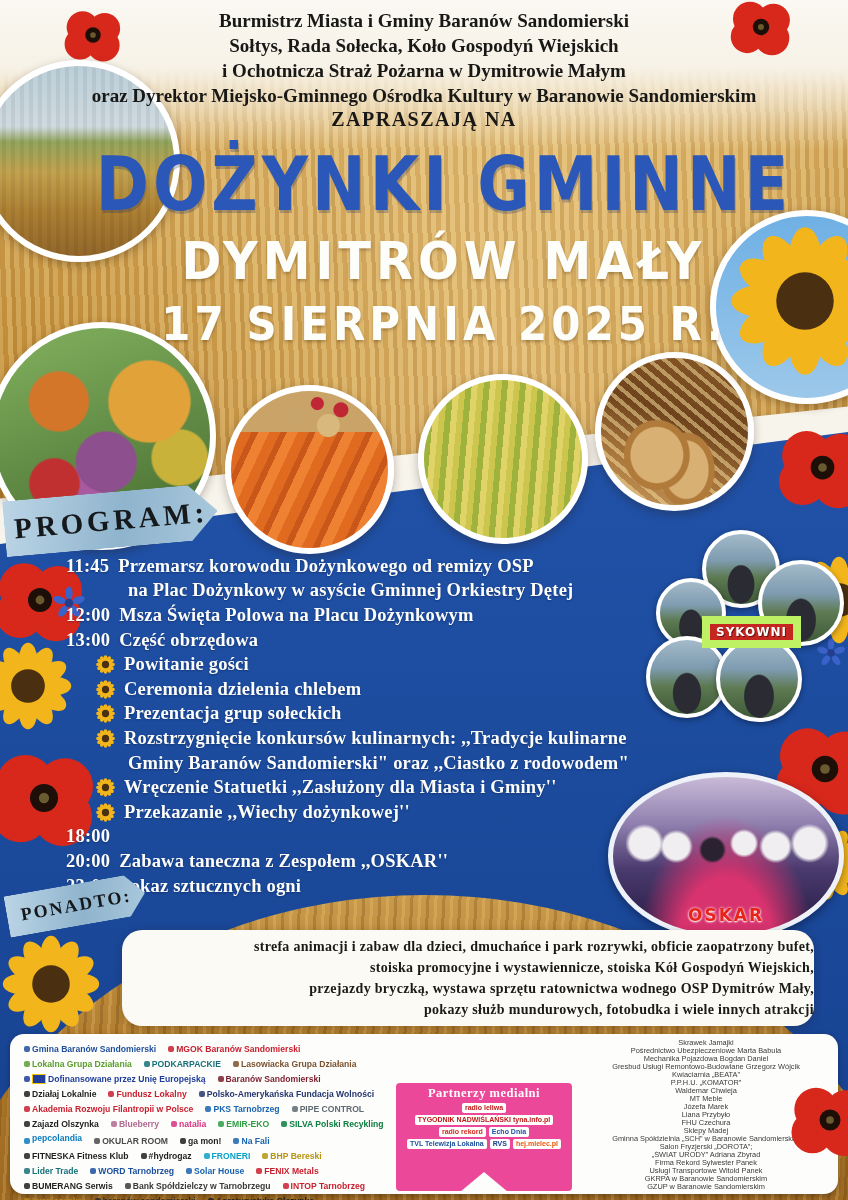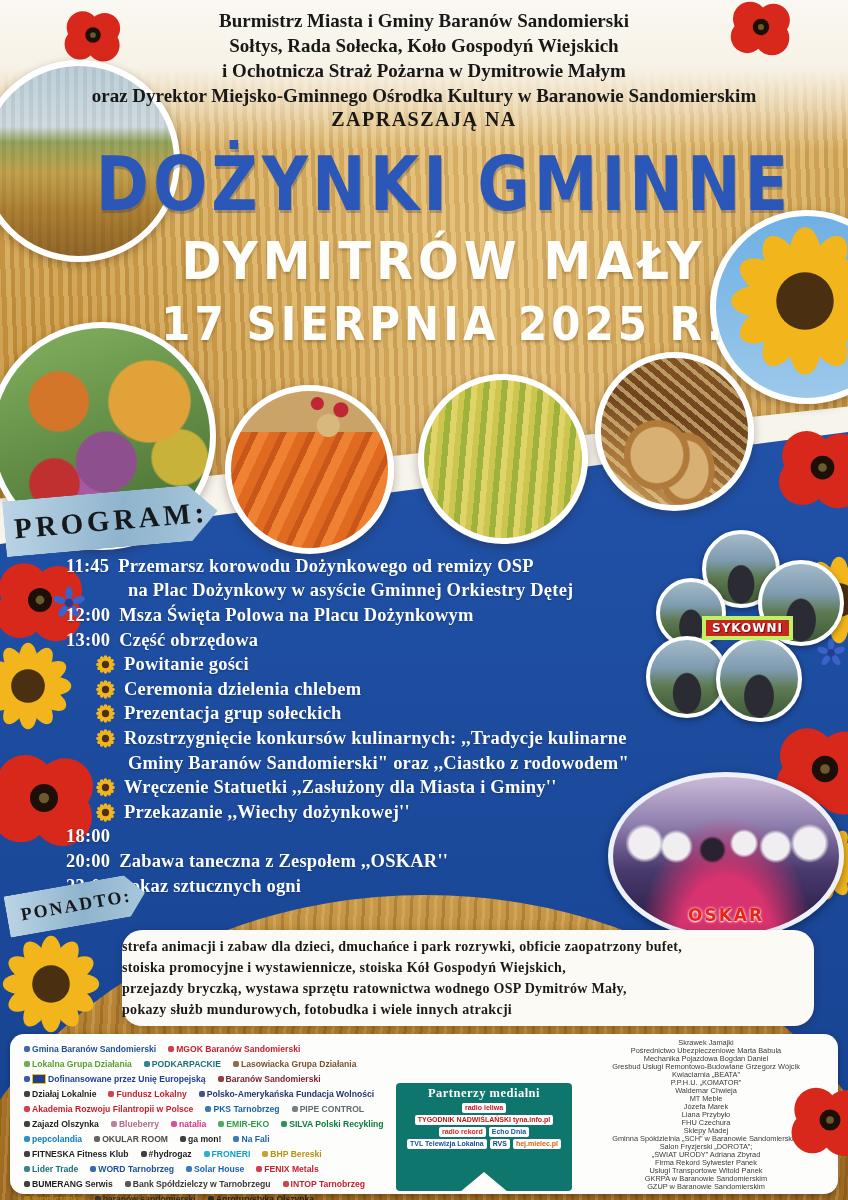--- a/index.html
+++ b/index.html
@@ -96,51 +96,51 @@
   .prog-bullet{display:inline-flex;flex:0 0 auto;}
   .prog-time{flex:0 0 auto;}
 
   
   .sykowni{left:644px;top:524px;width:204px;height:196px;z-index:5;}
   .band-circle{position:absolute;border-radius:50%;border:4px solid #fff;box-shadow:0 2px 6px rgba(0,0,10,.4);
     background:
       radial-gradient(ellipse at 50% 72%, #2b2b33 0 26%, transparent 28%),
       linear-gradient(180deg,#a3bac9 0%,#7e9bb0 38%,#5d7a52 62%,#3f5a38 100%);}
   .sykowni-label{position:absolute;left:58px;top:92px;z-index:6;background:#c5261f;color:#fff;
-    border:4px solid #bef264;font-family:"DejaVu Sans",sans-serif;font-weight:bold;font-size:12px;
+    border:8px solid #bef264;font-family:"DejaVu Sans",sans-serif;font-weight:bold;font-size:12px;
     letter-spacing:1px;padding:1px 6px;text-shadow:1px 1px 0 #6e0e0a;}
   .oskar{left:608px;top:772px;width:226px;height:158px;z-index:5;border-radius:50%;border:5px solid #eef2f8;
     box-shadow:0 3px 10px rgba(0,0,20,.4);overflow:hidden;
     background:
       radial-gradient(circle at 14% 42%, #f0eef0 0 7%, transparent 9%),
       radial-gradient(circle at 28% 44%, #f0eef0 0 7%, transparent 9%),
       radial-gradient(circle at 44% 46%, #2a2230 0 7%, transparent 9%),
       radial-gradient(circle at 58% 42%, #f0eef0 0 7%, transparent 9%),
       radial-gradient(circle at 72% 44%, #f0eef0 0 7%, transparent 9%),
       radial-gradient(circle at 87% 42%, #f0eef0 0 7%, transparent 9%),
       radial-gradient(ellipse at 50% 110%, #d8336e 0 30%, transparent 55%),
       linear-gradient(180deg,#c9bad8 0%,#8f7fae 30%,#4a3a6e 58%,#241a40 100%);}
   .oskar-label{position:absolute;left:0;right:0;bottom:10px;text-align:center;color:#e8231a;
     font-family:"DejaVu Sans",sans-serif;font-weight:bold;font-size:17px;letter-spacing:2px;
     text-shadow:0 1px 2px #fff,0 0 3px #fff;}
 
   
   .ponadto-box{left:122px;top:930px;width:692px;height:96px;z-index:6;background:#fbfaf5;border-radius:20px;
     box-shadow:0 2px 8px rgba(40,20,0,.25);display:flex;flex-direction:column;justify-content:center;}
-  .ponadto-line{text-align:left;font-size:14px;font-weight:bold;color:#1a1a18;line-height:21px;letter-spacing:.3px;}
+  .ponadto-line{text-align:right;font-size:14px;font-weight:bold;color:#1a1a18;line-height:21px;letter-spacing:.3px;}
 
   
   .footer{left:10px;top:1034px;width:828px;height:160px;z-index:7;background:#fdfdfb;border-radius:14px;
     box-shadow:0 2px 6px rgba(0,0,0,.3);display:flex;}
   .logo-area{flex:1 1 auto;padding:7px 2px 4px 10px;display:block;line-height:12px;min-width:0;}
   .chip{display:inline-flex;align-items:center;gap:2px;margin:1px 4px;font-family:"Liberation Sans",sans-serif;
     font-size:8.6px;font-weight:bold;white-space:nowrap;color:#333;}
   .chip::before{content:'';width:6px;height:6px;border-radius:2px;background:currentColor;opacity:.85;flex:0 0 auto;}
   .eu-flag{width:12px;height:8px;background:#1f3d99;border:1px solid #f2c500;flex:0 0 auto;}
-  .media-box{float:right;width:168px;height:102px;margin:42px 4px 0 8px;background:#0f766e;border-radius:4px;
+  .media-box{float:right;width:168px;height:102px;margin:42px 4px 0 8px;background:#ec4899;border-radius:4px;
     position:relative;padding:3px 4px;display:flex;flex-wrap:wrap;gap:2px 3px;align-content:flex-start;
     justify-content:center;}
   .media-box::after{content:'';position:absolute;left:50%;bottom:-1px;transform:translateX(-50%);
     border-left:24px solid transparent;border-right:24px solid transparent;border-bottom:20px solid #fdfdfb;}
   .media-title{flex:0 0 100%;text-align:center;color:#fff;font-size:12.5px;font-weight:bold;
     font-family:"Liberation Serif",serif;letter-spacing:.5px;margin:1px 0 2px;}
   .media-chip{background:#fff;border-radius:2px;padding:0 3px;font-family:"Liberation Sans",sans-serif;
     font-size:7px;font-weight:bold;line-height:10px;white-space:nowrap;z-index:1;}
   .sponsor-col{flex:0 0 252px;padding:5px 6px 3px 2px;display:flex;flex-direction:column;justify-content:flex-start;}
   .sponsor-line{text-align:center;font-family:"Liberation Sans",sans-serif;font-size:7.4px;line-height:8px;
@@ -440,21 +440,21 @@
         </span>
       
         <span class="chip" style="color: rgb(47, 158, 68);">
           <span>EMIR-EKO</span>
         </span>
       
         <span class="chip" style="color: rgb(11, 125, 62);">
           <span>SILVA Polski Recykling</span>
         </span>
       
-        <span class="chip" style="color: rgb(11, 125, 191);">
+        <span class="chip" style="color: rgb(11, 125, 191); align-items: flex-end;">
           <span>pepcolandia</span>
         </span>
       
         <span class="chip" style="color: rgb(74, 74, 74);">
           <span>OKULAR ROOM</span>
         </span>
       
         <span class="chip" style="color: rgb(31, 31, 31);">
           <span>ga mon!</span>
         </span>

